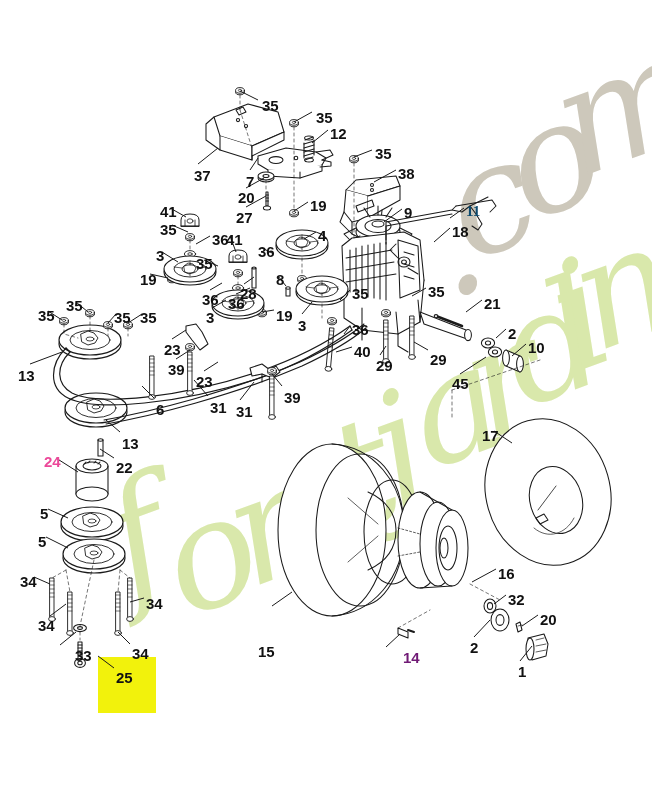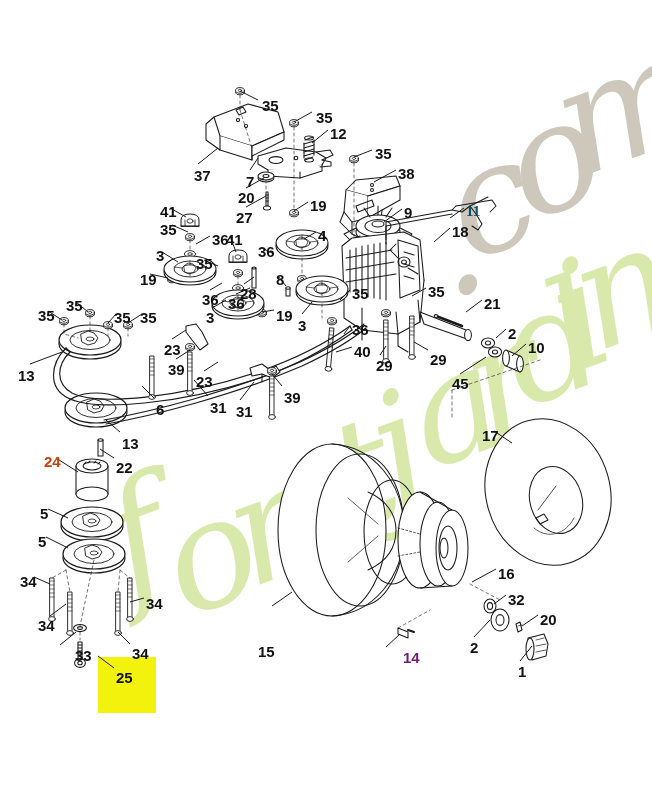--- a/index.html
+++ b/index.html
@@ -513,21 +513,21 @@
       <div class="lbl" style="left: 164px; top: 342px; color: rgb(17, 17, 17);">23</div>
       <div class="lbl" style="left: 168px; top: 362px; color: rgb(17, 17, 17);">39</div>
       <div class="lbl" style="left: 228px; top: 296px; color: rgb(17, 17, 17);">36</div>
       <div class="lbl" style="left: 156px; top: 402px; color: rgb(17, 17, 17);">6</div>
       <div class="lbl" style="left: 210px; top: 400px; color: rgb(17, 17, 17);">31</div>
       <div class="lbl" style="left: 196px; top: 374px; color: rgb(17, 17, 17);">23</div>
       <div class="lbl" style="left: 236px; top: 404px; color: rgb(17, 17, 17);">31</div>
       <div class="lbl" style="left: 284px; top: 390px; color: rgb(17, 17, 17);">39</div>
       <div class="lbl" style="left: 122px; top: 436px; color: rgb(17, 17, 17);">13</div>
       <div class="lbl" style="left: 116px; top: 460px; color: rgb(17, 17, 17);">22</div>
-      <div class="lbl" style="left: 44px; top: 454px; color: #c2410c;">24</div>
+      <div class="lbl" style="left: 44px; top: 454px; color: #ec4899;">24</div>
       <div class="lbl" style="left: 40px; top: 506px; color: rgb(17, 17, 17);">5</div>
       <div class="lbl" style="left: 38px; top: 534px; color: rgb(17, 17, 17);">5</div>
       <div class="lbl" style="left: 20px; top: 574px; color: rgb(17, 17, 17);">34</div>
       <div class="lbl" style="left: 38px; top: 618px; color: rgb(17, 17, 17);">34</div>
       <div class="lbl" style="left: 146px; top: 596px; color: rgb(17, 17, 17);">34</div>
       <div class="lbl" style="left: 132px; top: 646px; color: rgb(17, 17, 17);">34</div>
       <div class="lbl" style="left: 48px; top: 648px; color: rgb(17, 17, 17); margin-left: 27px;">33</div>
       <div class="lbl" style="left: 116px; top: 670px; color: rgb(17, 17, 17);">25</div>
       <div class="lbl" style="left: 482px; top: 428px; color: rgb(17, 17, 17);">17</div>
       <div class="lbl" style="left: 258px; top: 610px; color: rgb(17, 17, 17); margin-top: 34px;">15</div>

